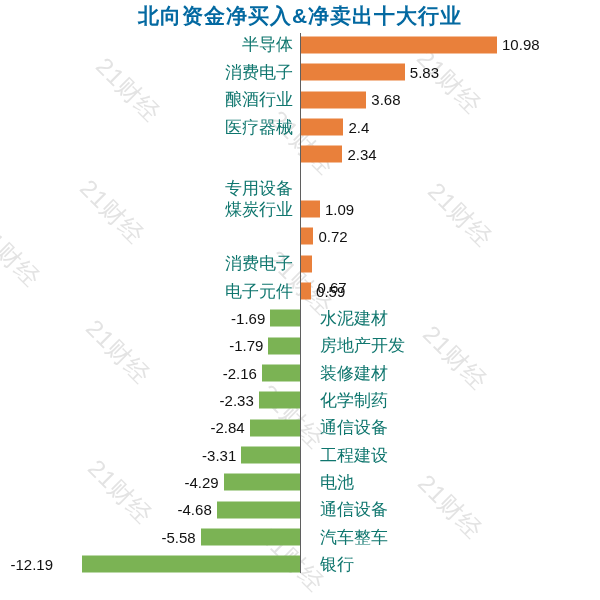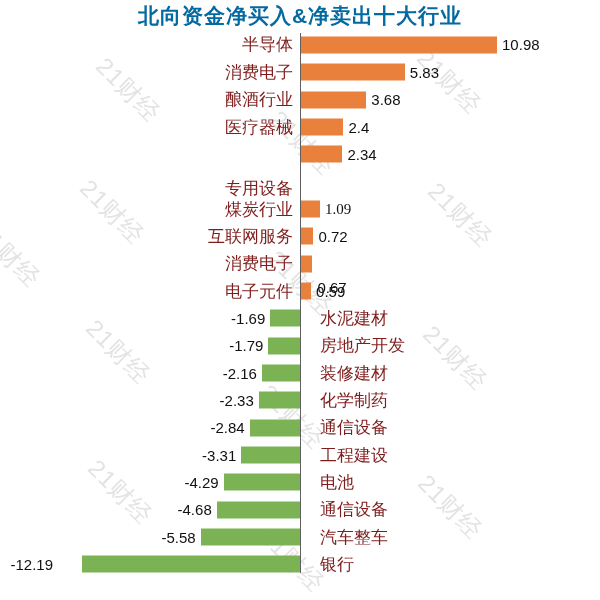--- a/index.html
+++ b/index.html
@@ -15,21 +15,21 @@
   .chart-title{
     position:absolute;top:2px;left:0;right:0;margin:0;
     text-align:center;font-size:21px;font-weight:bold;letter-spacing:1px;
   }
   .plot{position:absolute;left:0;top:0;width:600px;height:600px;}
   .axis-line{position:absolute;left:300px;top:33px;width:1px;height:540px;background:#5f5f5f;}
   .row{position:absolute;left:0;width:600px;}
   .bar{position:absolute;top:50%;transform:translateY(-50%);}
   .cat-label{
     position:absolute;top:0;bottom:0;display:flex;align-items:center;
-    font-size:17px;color:#7f1d1d;white-space:nowrap;
+    font-size:17px;color:#0f766e;white-space:nowrap;
   }
   .val-label{
     position:absolute;top:0;bottom:0;display:flex;align-items:center;
     font-size:15px;color:#111111;white-space:nowrap;
   }
   .footer{
     position:absolute;left:0;right:0;top:576px;text-align:center;
     font-size:13px;color:#1a1a1a;white-space:nowrap;
   }
 </style>
@@ -76,25 +76,24 @@
         <span class="val-label" style="left: 348.46px;">2.4</span>
       </div>
       <div class="row" style="top: 140.69px; height: 27.34px;">
         <div class="bar" style="width: 41.886px; height: 17px; background: rgb(233, 128, 59); left: 300.5px;"></div>
         <span class="cat-label" style="right: 307px; margin-top: 48px;">专用设备</span>
         <span class="val-label" style="left: 347.386px;">2.34</span>
       </div>
       <div class="row" style="top: 195.37px; height: 27.34px;">
         <div class="bar" style="width: 19.511px; height: 17px; background: rgb(233, 128, 59); left: 300.5px;"></div>
         <span class="cat-label" style="right: 307px;">煤炭行业</span>
-        <span class="val-label" style="left: 325.011px; font-family: Liberation Serif, serif;">1.09</span>
+        <span class="val-label" style="left: 325.011px;">1.09</span>
       </div>
       <div class="row" style="top: 222.71px; height: 27.34px;">
         <div class="bar" style="width: 12.888px; height: 17px; background: rgb(233, 128, 59); left: 300.5px;"></div>
-        <span class="cat-label" style="right: 307px;">互联网服务</span>
         <span class="val-label" style="left: 318.388px;">0.72</span>
       </div>
       <div class="row" style="top: 250.05px; height: 27.34px;">
         <div class="bar" style="width: 11.993px; height: 17px; background: rgb(233, 128, 59); left: 300.5px;"></div>
         <span class="cat-label" style="right: 307px;">消费电子</span>
         <span class="val-label" style="left: 317.493px; margin-top: 37px;">0.67</span>
       </div>
       <div class="row" style="top: 277.39px; height: 27.34px;">
         <div class="bar" style="width: 10.561px; height: 17px; background: rgb(233, 128, 59); left: 300.5px;"></div>
         <span class="cat-label" style="right: 307px;">电子元件</span>

